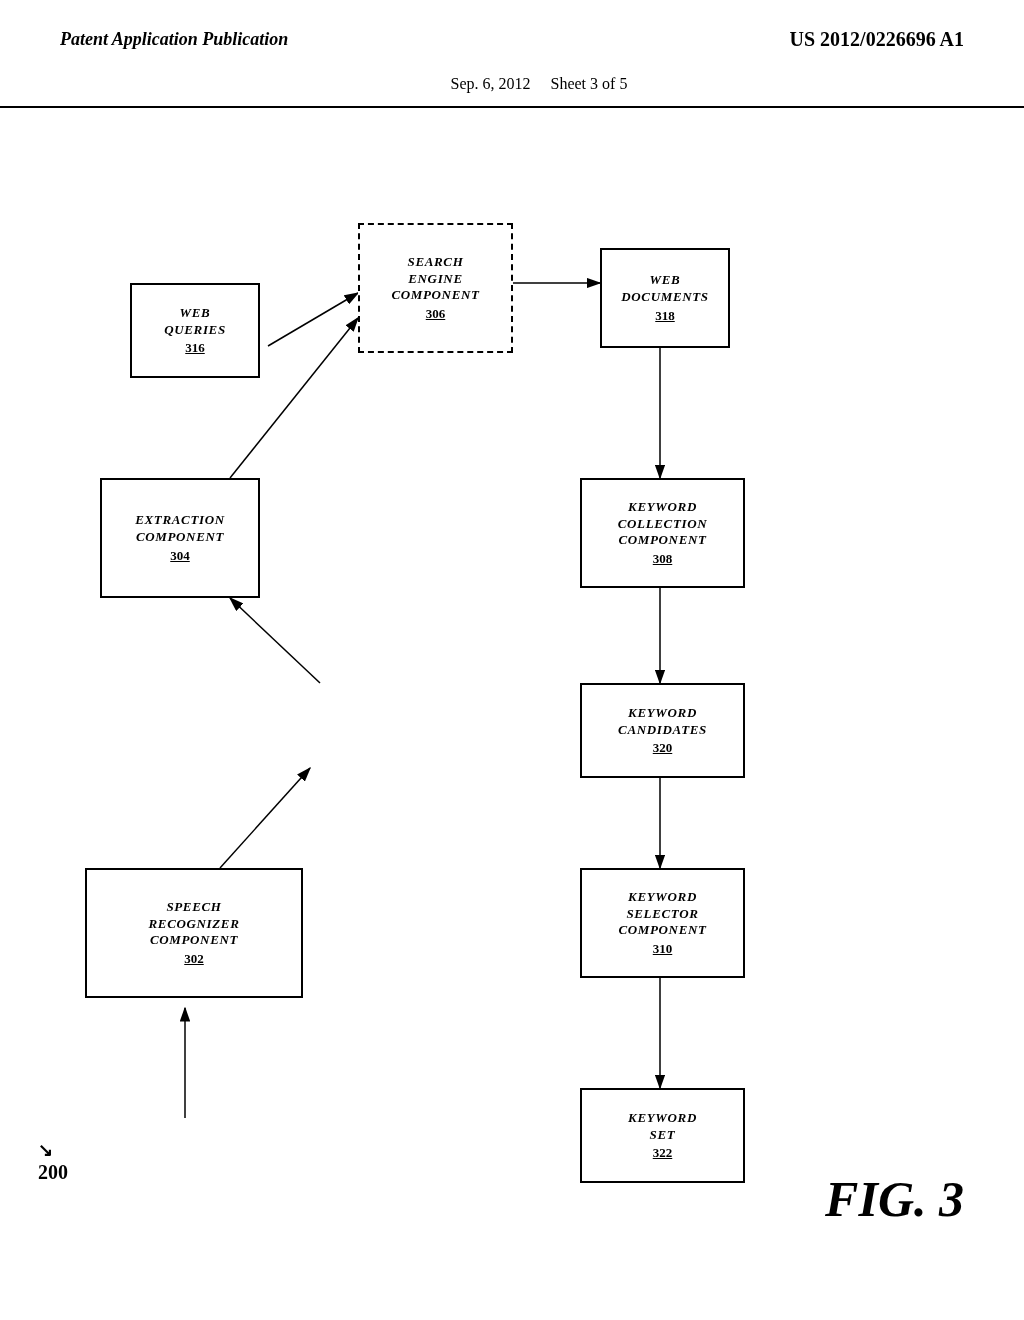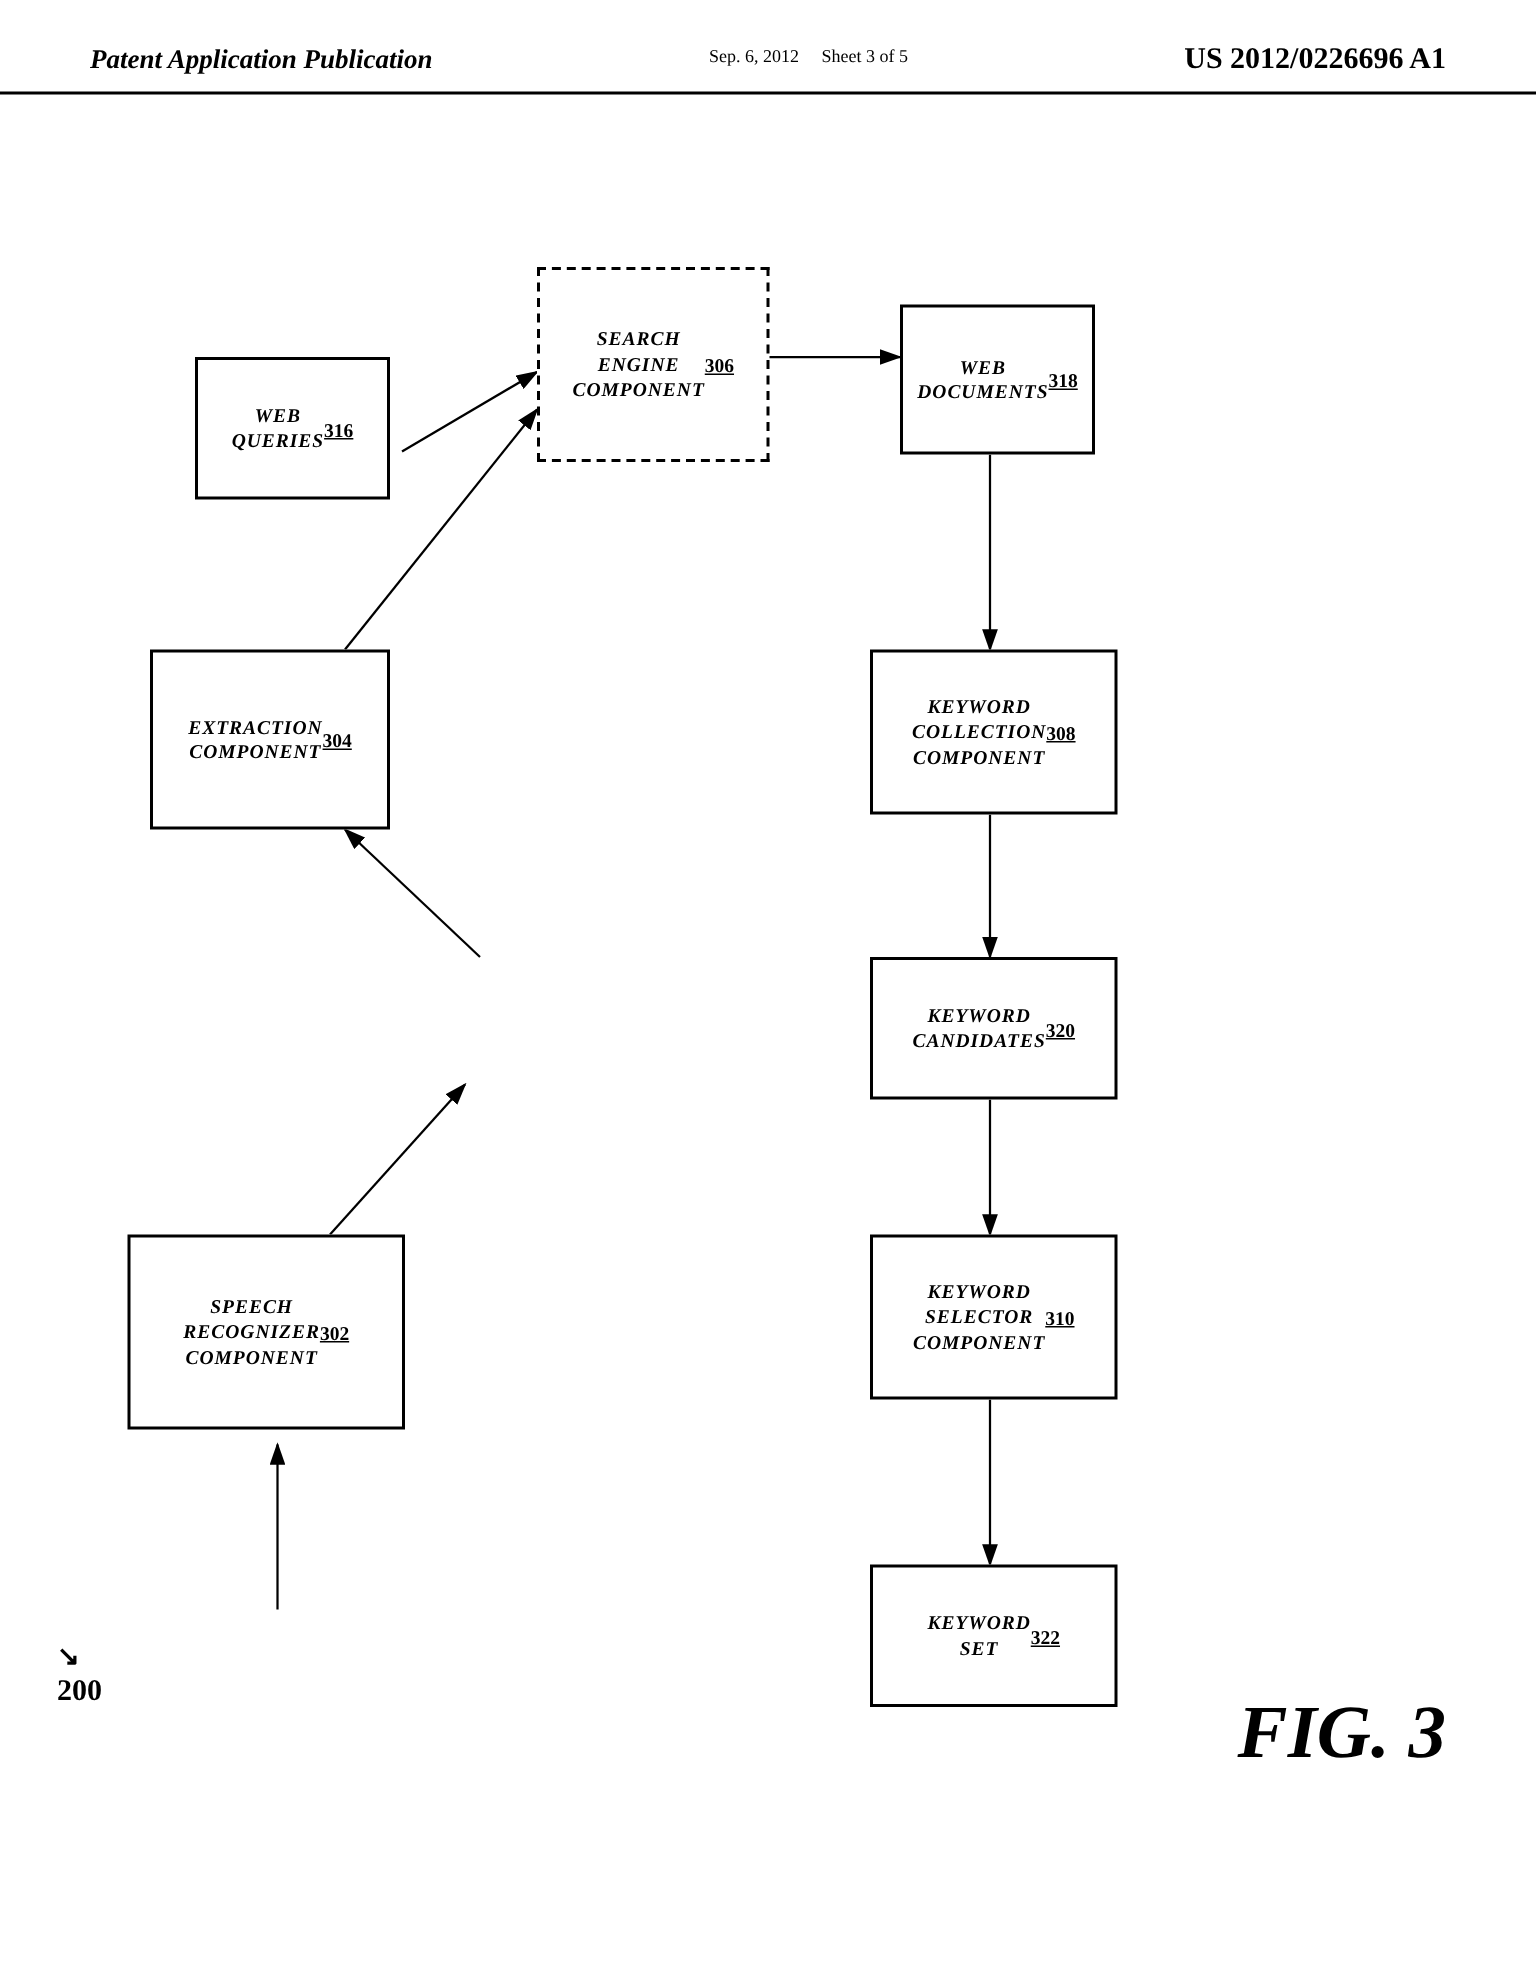--- a/index.html
+++ b/index.html
@@ -22,43 +22,44 @@
       padding-bottom: 10px;
       gap: 33px;
     }
     .header-left {
       font-size: 18px;
       font-weight: bold;
       font-style: italic;
       line-height: 1.3;
     }
     .header-center {
-      font-size: 12px;
+      font-size: 16px;
       text-align: center;
       line-height: 1.5;
+      margin-top: 44px;
     }
     .header-right {
       font-size: 20px;
       text-align: right;
       font-weight: bold;
     }
 
     
     .diagram-area {
       position: relative;
       width: 1024px;
       height: 1200px;
     }
 
     
     .box {
       position: absolute;
       border: 2px solid #000;
       display: flex;
-      flex-direction: row;
+      flex-direction: column;
       align-items: center;
       justify-content: center;
       text-align: center;
       padding: 8px 10px;
       background: #fff;
     }
     .box-dashed {
       border: 2px dashed #000;
     }
     .box-label {
@@ -172,21 +173,21 @@
     <span class="box-label">Keyword<br>Collection<br>Component</span>
     <span class="box-number">308</span>
   </div>
 
 
   <div class="box" style="left: 580px; top: 575px; width: 165px; height: 95px;">
     <span class="box-label">Keyword<br>Candidates</span>
     <span class="box-number">320</span>
   </div>
 
-  <div class="box" style="left: 85px; top: 760px; width: 185px; height: 130px; align-items: center;">
+  <div class="box" style="left: 85px; top: 760px; width: 218px; height: 130px; align-items: center;">
     <span class="box-label">Speech<br>Recognizer<br>Component</span>
     <span class="box-number">302</span>
   </div>
 
   <div class="box" style="left: 580px; top: 760px; width: 165px; height: 110px;">
     <span class="box-label">Keyword<br>Selector<br>Component</span>
     <span class="box-number">310</span>
   </div>
 
 

